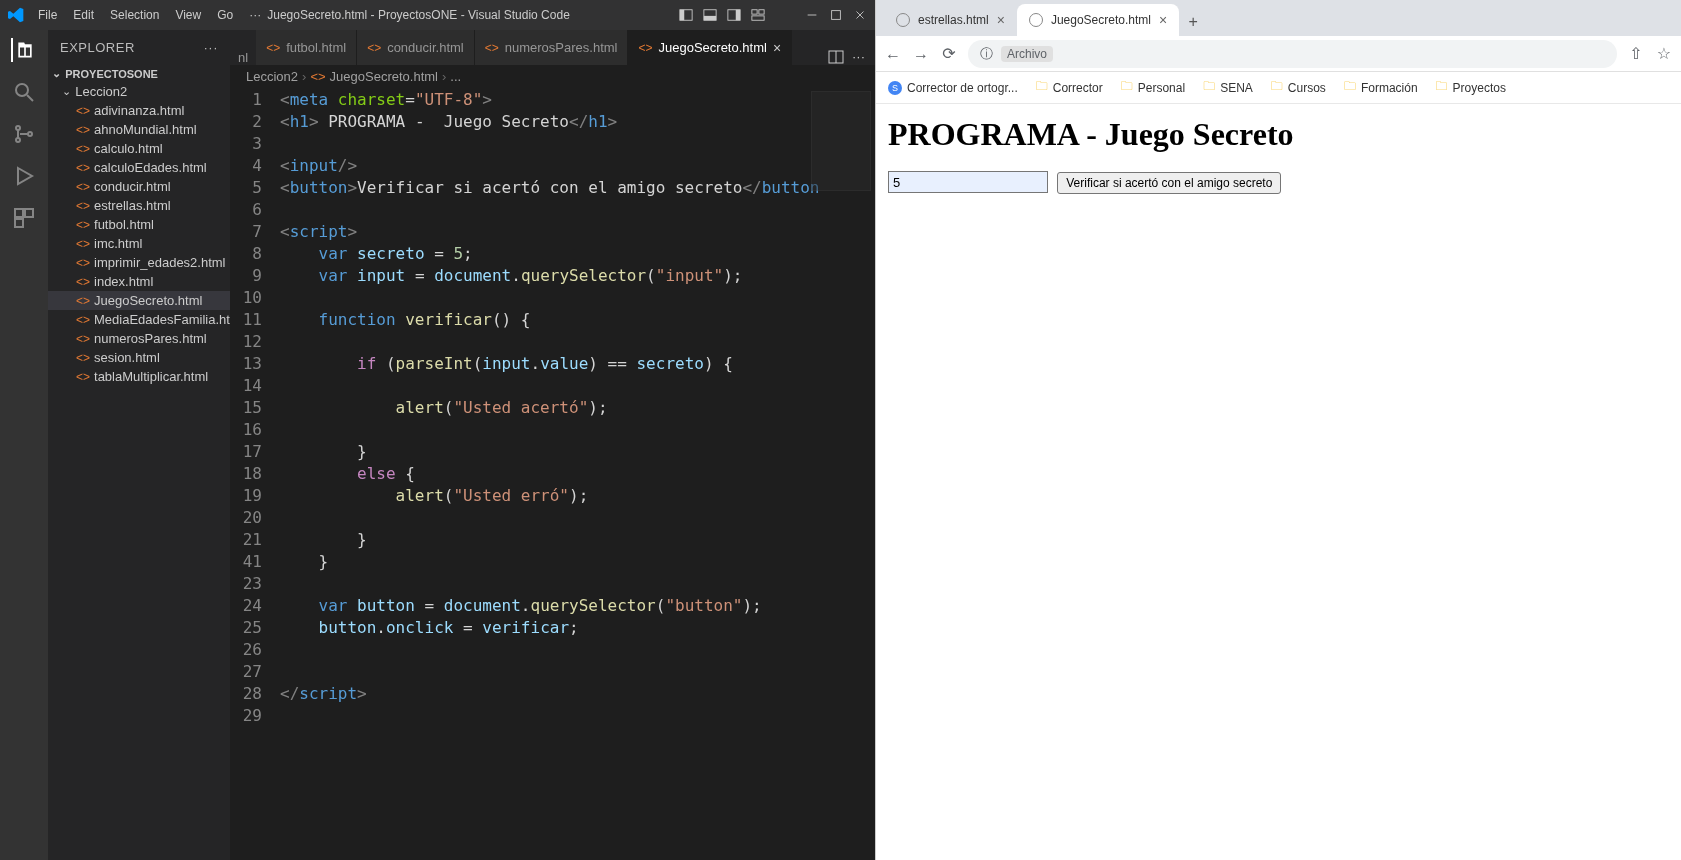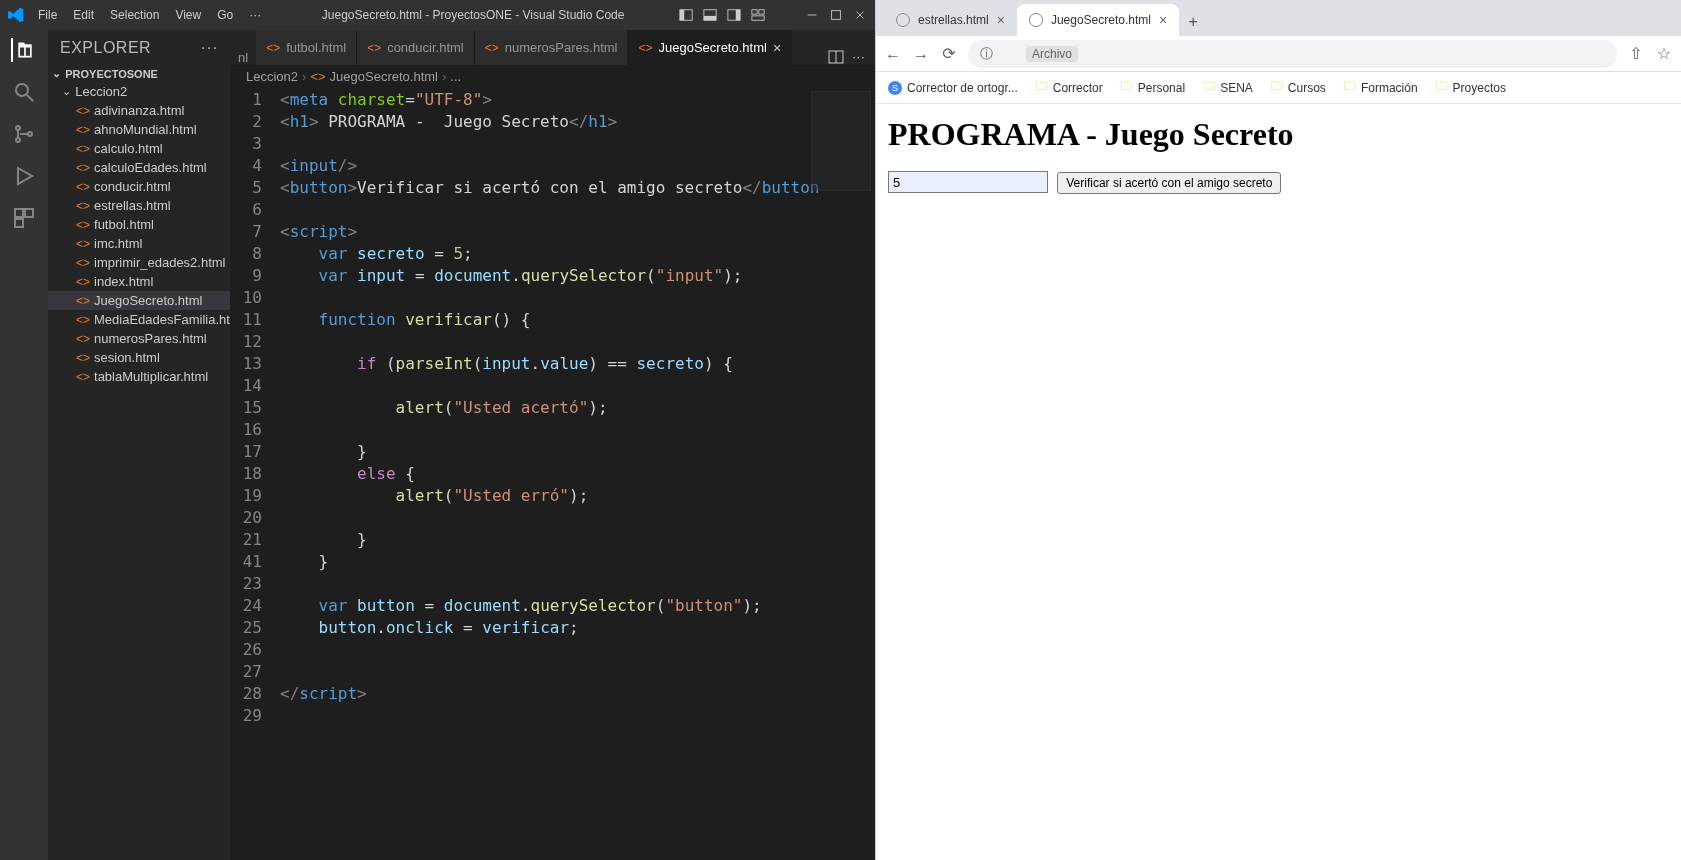--- a/index.html
+++ b/index.html
@@ -4,31 +4,31 @@
 <style>
 * { margin: 0; padding: 0; box-sizing: border-box; }
 body { font-family: "Segoe UI", sans-serif; font-size: 13px; display: flex; height: 860px; width: 1681px; overflow: hidden; }
 
 
 .vscode { width: 875px; background: #1e1e1e; color: #cccccc; display: flex; flex-direction: column; }
 .titlebar { height: 30px; background: #323233; display: flex; align-items: center; padding: 0 8px; color: #cccccc; font-size: 12px; }
 .titlebar .logo { width: 16px; height: 16px; margin-right: 8px; }
 .titlebar .menu { display: flex; gap: 4px; }
 .titlebar .menu span { padding: 4px 6px; cursor: default; }
-.titlebar .center { flex: 1; text-align: center; color: #cccccc; }
+.titlebar .center { flex: 1; text-align: left; color: #cccccc; }
 .titlebar .window-controls { display: flex; gap: 10px; align-items: center; }
 .titlebar .wc-icon { width: 14px; height: 14px; }
 
 .main-area { flex: 1; display: flex; }
 .activitybar { width: 48px; background: #333333; display: flex; flex-direction: column; align-items: center; padding-top: 8px; gap: 18px; }
 .activitybar .ab-item { width: 24px; height: 24px; color: #858585; }
 .activitybar .ab-item.active { color: #ffffff; border-left: 2px solid #fff; padding-left: 2px; margin-left: -2px; }
 
 .sidebar { width: 182px; background: #252526; display: flex; flex-direction: column; }
-.sidebar-header { height: 35px; display: flex; align-items: center; justify-content: space-between; padding: 0 12px; font-size: 16px; color: #bbbbbb; letter-spacing: 0.5px; }
+.sidebar-header { height: 35px; display: flex; align-items: center; justify-content: space-between; padding: 0 12px; font-size: 13px; color: #bbbbbb; letter-spacing: 0.5px; }
 .project-header { display: flex; align-items: center; padding: 2px 4px; font-size: 11px; font-weight: bold; color: #cccccc; }
 .project-header .chev { margin-right: 4px; }
 .folder-row { display: flex; align-items: center; padding: 2px 14px; font-size: 13px; color: #cccccc; }
 .folder-row .chev { margin-right: 4px; font-size: 11px; }
 .file-row { display: flex; align-items: center; padding: 2px 4px 2px 28px; font-size: 13px; color: #cccccc; gap: 4px; }
 .file-row.selected { background: #37373d; }
 .file-icon { color: #e37933; font-size: 12px; }
 
 .editor-area { flex: 1; display: flex; flex-direction: column; background: #1e1e1e; }
 .tabs { height: 35px; background: #252526; display: flex; align-items: flex-end; }
@@ -66,21 +66,21 @@
 .browser-tabs { height: 36px; background: #dee1e6; display: flex; align-items: flex-end; padding-left: 8px; gap: 0; }
 .browser-tab { height: 32px; display: flex; align-items: center; padding: 0 12px; gap: 8px; font-size: 12px; color: #333; border-radius: 8px 8px 0 0; }
 .browser-tab.active { background: #ffffff; }
 .browser-tab .favicon { width: 14px; height: 14px; border: 1px solid #888; border-radius: 50%; }
 .browser-tab .bt-close { font-size: 14px; color: #666; }
 .new-tab { width: 28px; height: 28px; display: flex; align-items: center; justify-content: center; color: #555; font-size: 16px; }
 
 .browser-toolbar { height: 36px; background: #ffffff; display: flex; align-items: center; padding: 0 8px; gap: 10px; border-bottom: 1px solid #e0e0e0; }
 .nav-icon { color: #5f6368; font-size: 16px; width: 18px; text-align: center; }
 .addressbar { flex: 1; height: 28px; background: #f1f3f4; border-radius: 14px; display: flex; align-items: center; padding: 0 12px; gap: 8px; font-size: 13px; color: #5f6368; }
-.addressbar .url-label { background: #e0e0e0; padding: 1px 6px; border-radius: 4px; font-size: 12px; margin-left: 25px; }
+.addressbar .url-label { background: #e0e0e0; padding: 1px 6px; border-radius: 4px; font-size: 12px; }
 .addressbar .url-text { color: #202124; }
 
 .bookmarks { height: 32px; background: #ffffff; display: flex; align-items: center; padding: 0 12px; gap: 18px; font-size: 12px; color: #333; border-bottom: 1px solid #e8e8e8; }
 .bookmark { display: flex; align-items: center; gap: 5px; }
 .bm-folder { color: #f4b400; }
 .bm-s { width: 14px; height: 14px; background: #4285f4; border-radius: 50%; color: #fff; font-size: 9px; display: flex; align-items: center; justify-content: center; }
 
 .page-content { flex: 1; padding: 12px; font-family: "Times New Roman", serif; }
 .page-content h1 { font-size: 32px; font-weight: bold; margin-bottom: 18px; }
 .page-content input { width: 160px; height: 22px; border: 1px solid #767676; background: #e8f0fe; padding: 0 4px; font-size: 13px; }

